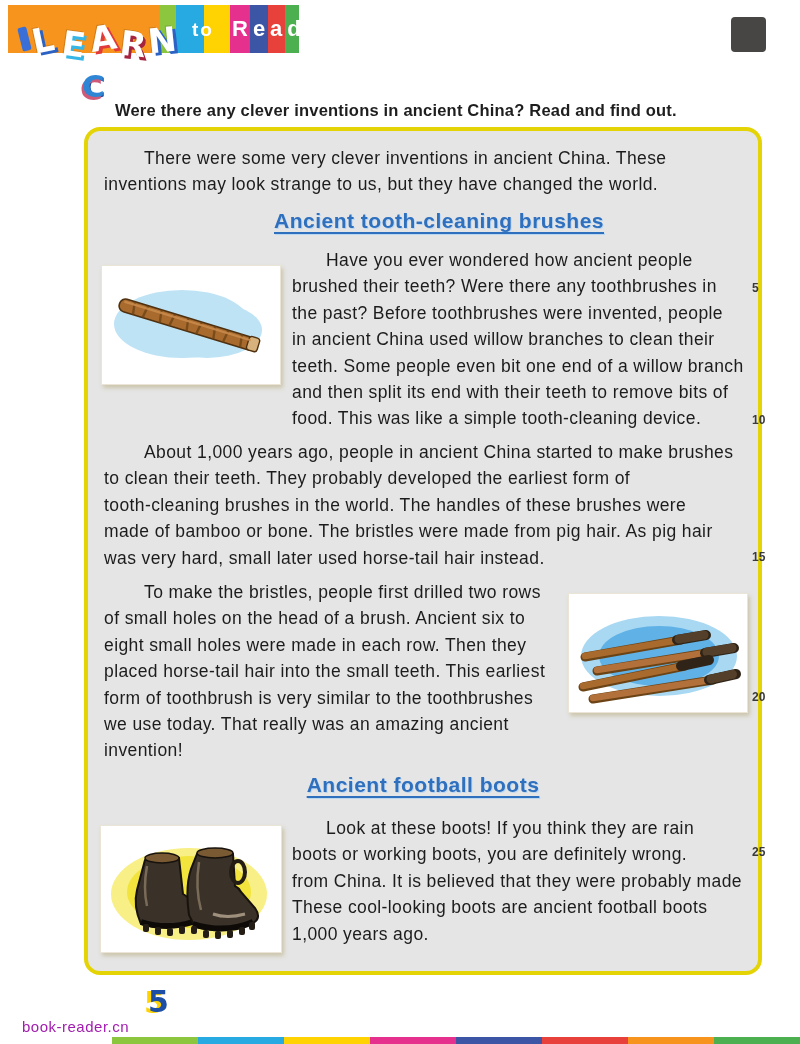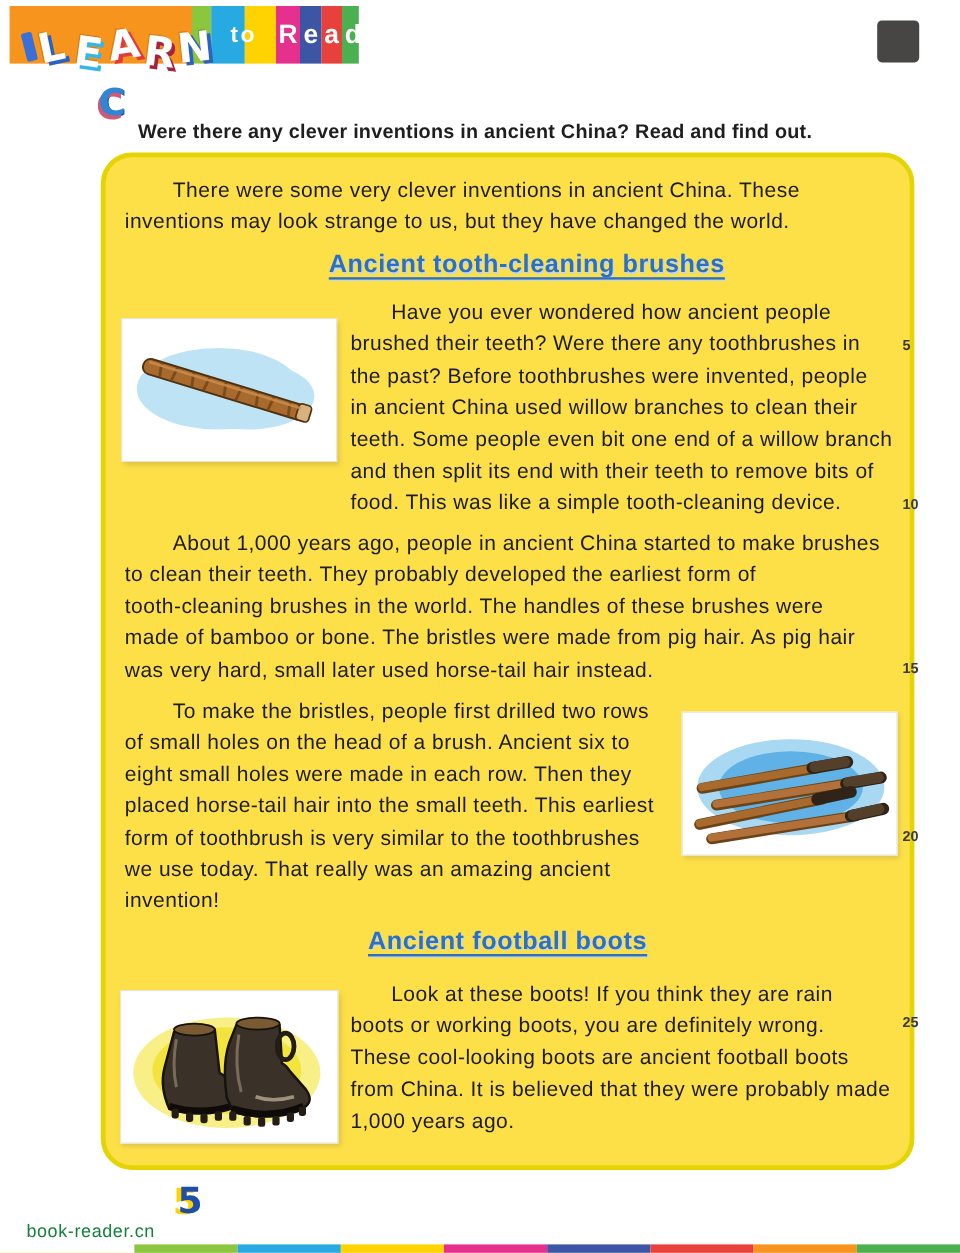--- a/index.html
+++ b/index.html
@@ -26,21 +26,21 @@
 
   
   .q-bullet{position:absolute;left:82px;top:68px;font-size:31px;font-weight:900;
      color:#2E86D5;font-family:"DejaVu Sans", sans-serif;
      text-shadow:-2px 3px 0 #cf5a78, 1px 1px 0 #1a4e9e;}
   .q-text{position:absolute;left:115px;top:77px;font-size:16.5px;font-weight:bold;
      color:#1e1e1e;letter-spacing:0.2px;white-space:nowrap;margin-top:24px;}
 
   
   .reading-box{position:absolute;left:84px;top:127px;width:670px;height:840px;
-     background:#fde047;border:4px solid #E5D405;border-radius:26px;}
+     background:#e5e5e5;border:4px solid #E5D405;border-radius:16px;}
   .tblock{position:absolute;font-size:17.5px;color:#1c1c1c;letter-spacing:0.4px;}
   .tline{line-height:26.4px;white-space:nowrap;}
   .indent-34 .tline:first-child{text-indent:34px;}
   .indent-40 .tline:first-child{text-indent:40px;}
   .intro{left:16px;top:14px;width:650px;}
   .para1{left:204px;top:116px;width:466px;}
   .para2{left:16px;top:308px;width:654px;}
   .para3{left:16px;top:448px;width:466px;}
   .para4{left:204px;top:684px;width:466px;}
   .sec-heading{position:absolute;left:0;width:100%;text-align:center;
@@ -58,21 +58,21 @@
      box-shadow:2px 3px 4px rgba(160,140,70,0.35);}
   .card-stick{left:13px;top:134px;width:178px;height:118px;}
   .card-brush{left:480px;top:462px;width:178px;height:118px;}
   .card-boots{left:12px;top:694px;width:180px;height:126px;}
   .card svg{display:block;}
 
   
   .page-num{position:absolute;left:148px;top:984px;font-size:30px;font-weight:900;
      color:#1E4FA6;font-family:"DejaVu Sans", sans-serif;
      text-shadow:-4px 1px 0 #FFD302;}
-  .watermark{position:absolute;left:22px;top:1018px;font-size:15px;color:#15803d;
+  .watermark{position:absolute;left:22px;top:1018px;font-size:15px;color:#a21caf;
      letter-spacing:0.5px;}
   .bottom-bar{position:absolute;left:112px;top:1037px;width:688px;height:7px;display:flex;}
   .bottom-bar div{flex:1;height:7px;}
 </style>
 </head>
 <body>
 
 <div class="banner">
   <div class="banner-orange"></div>
   <div style="display:flex;">
@@ -200,22 +200,22 @@
           <rect x="138" y="101" width="6" height="8" rx="2"></rect>
             <rect x="148" y="96" width="6" height="8" rx="2"></rect>
         </g>
       </g>
     </svg>
   </div>
 
   <div class="tblock para4 indent-34">
       <div class="tline">Look at these boots! If you think they are rain</div>
       <div class="tline">boots or working boots, you are definitely wrong.</div>
+      <div class="tline">from China. It is believed that they were probably made</div>
       <div class="tline">These cool-looking boots are ancient football boots</div>
-      <div class="tline">from China. It is believed that they were probably made</div>
       <div class="tline">1,000 years ago.</div>
     </div>
 
   <div class="line-num" style="top:150px;">5</div>
   <div class="line-num" style="top:282px;">10</div>
   <div class="line-num" style="top:419px;">15</div>
   <div class="line-num" style="top:559px;">20</div>
   <div class="line-num" style="top:714px;">25</div>
 </div>
 

